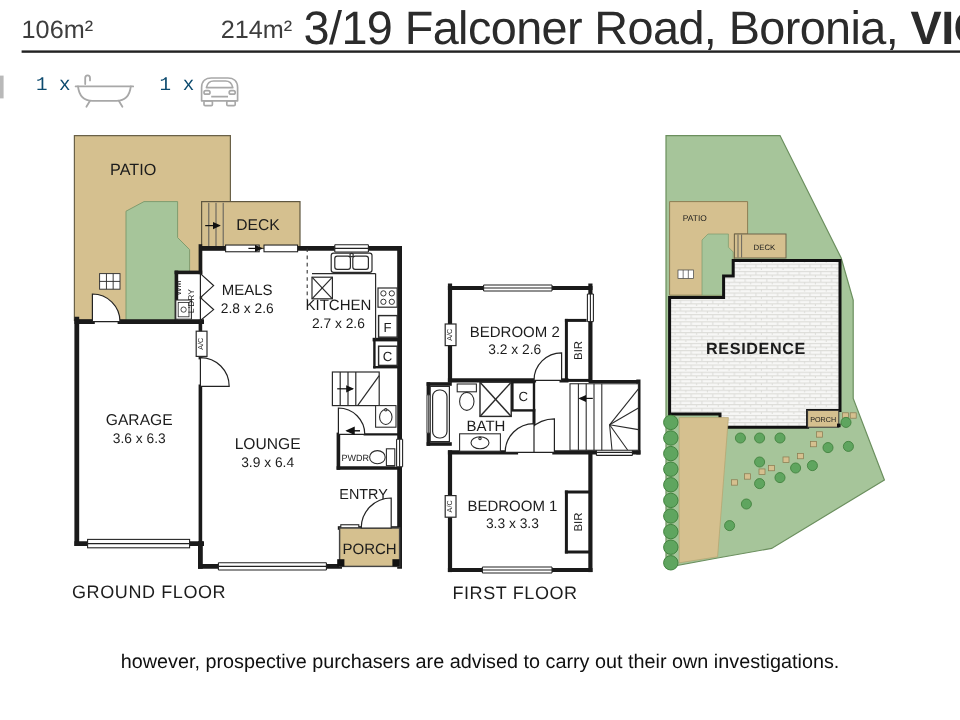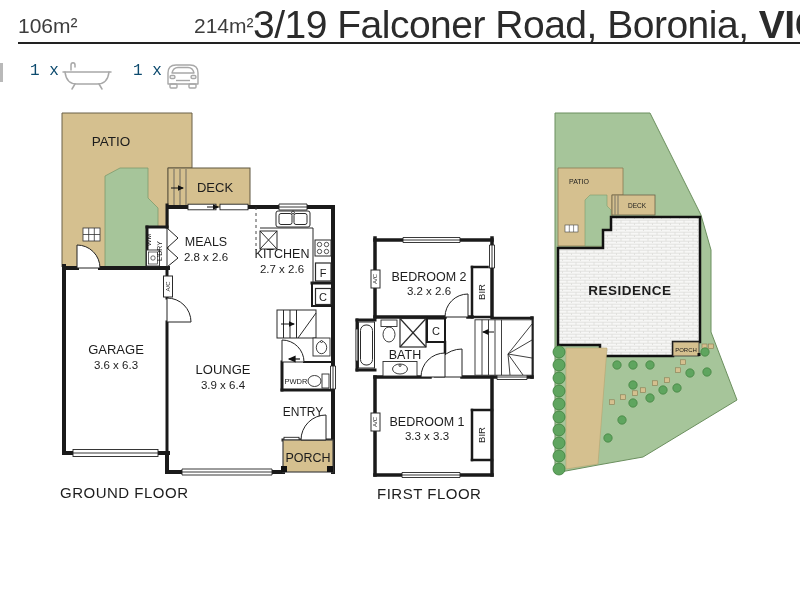--- a/index.html
+++ b/index.html
@@ -19,21 +19,21 @@
   #disclaimer{position:absolute;left:0;top:540px;width:800px;text-align:center;
               font-size:16.5px;line-height:24px;color:#0f0f0f;}
   #disclaimer .dl-label{font-weight:700;}
 </style>
 </head>
 <body>
 
 <div id="canvas">
 
   <span class="hdr-txt" style="left:18px">106m²</span>
-  <span class="hdr-txt" style="left:194px">214m²</span>
+  <span class="hdr-txt" style="left:184px">214m²</span>
   <div id="address"><span>3/19 Falconer Road, Boronia, </span><b>VIC</b></div>
   <div id="hdr-line"></div>
 
   <div id="bed-fragment"></div>
   <span class="feat-count" style="left:30px">1 x</span>
   <svg class="feat-icon" style="left:60px;top:58px" width="54" height="36" viewBox="0 0 54 36">
     <g fill="none" stroke="#a8a8a8" stroke-width="1.5" stroke-linecap="round">
       <path d="M11,12 V7 C11,4 15,4 15,7 V9"></path>
       <path d="M3,14 H51"></path>
       <path d="M5,14 C6,23 11,26 17,26 H37 C43,26 48,23 49,14"></path>
@@ -446,15 +446,16 @@
       <rect x="119.5" y="272.8" width="5" height="4.5"></rect>
         <rect x="107.5" y="275.8" width="5" height="4.5"></rect>
       <rect x="95.5" y="282.8" width="5" height="4.5"></rect>
         <rect x="87.5" y="285.8" width="5" height="4.5"></rect>
       <rect x="75.5" y="289.8" width="5" height="4.5"></rect>
         <rect x="64.5" y="294.8" width="5" height="4.5"></rect>
     </g>
   </svg>
 
   <div id="disclaimer">
+    <div>however, prospective purchasers are advised to carry out their own investigations.</div>
   </div>
 
 </div>
 
 </body></html>

